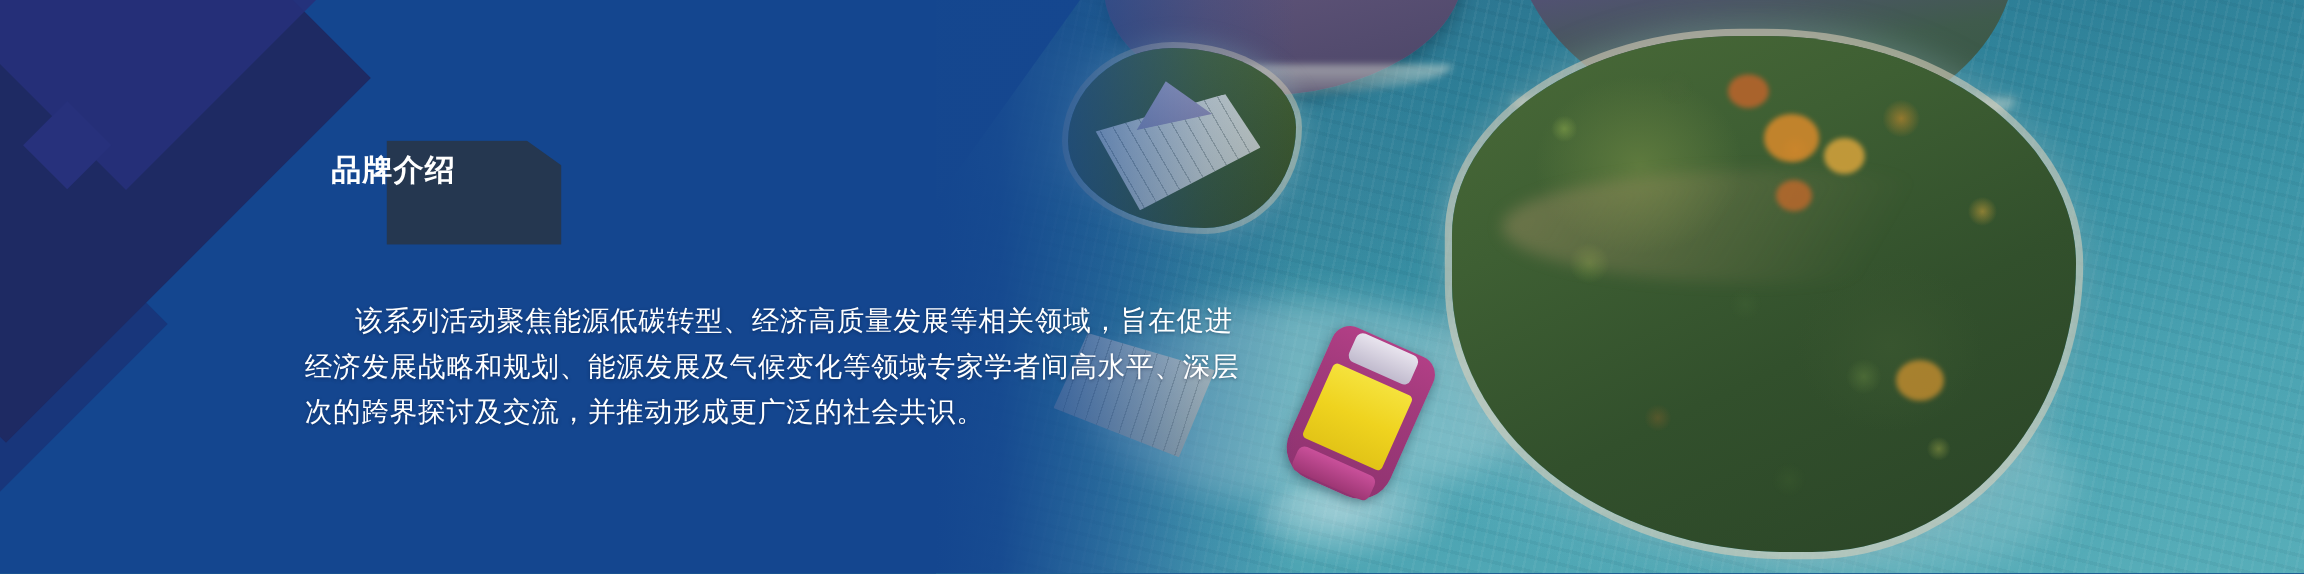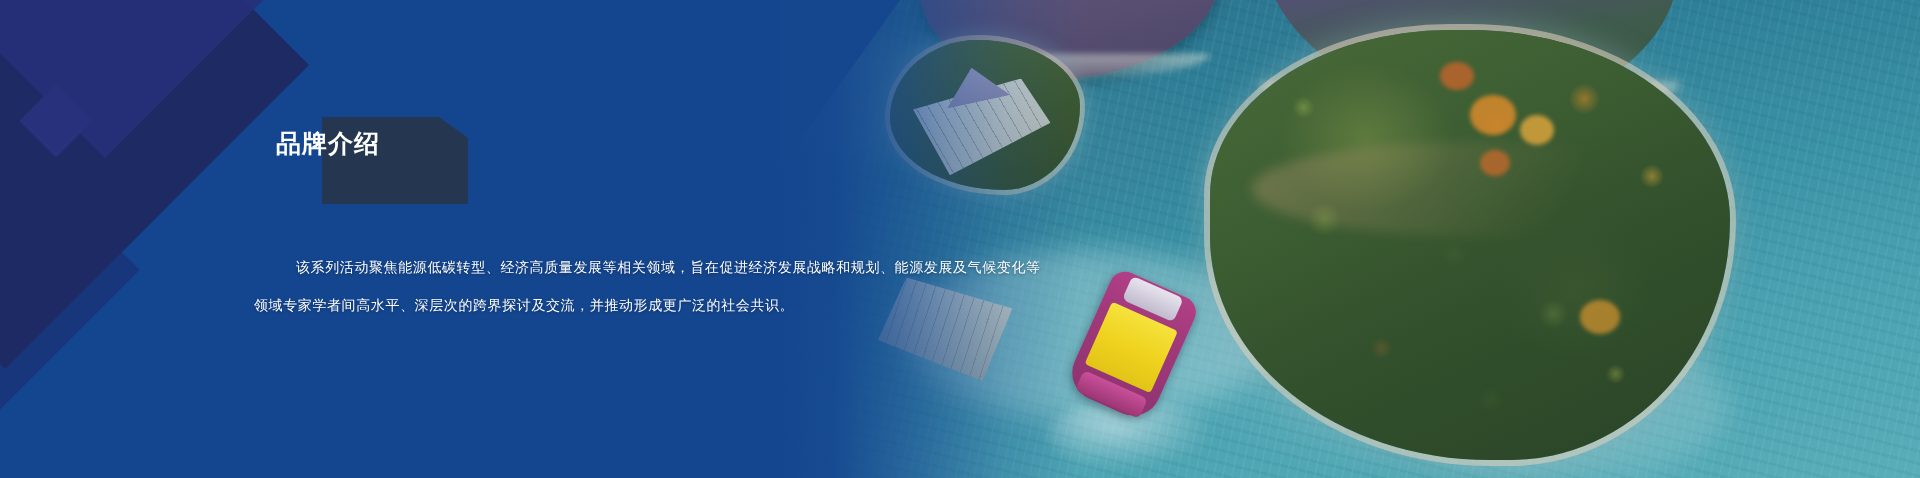--- a/index.html
+++ b/index.html
@@ -194,21 +194,21 @@
     background:#26307a;transform:rotate(45deg);opacity:.9;
   }
   .deco-3{
     left:30px;top:95px;width:52px;height:52px;
     background:#27317c;transform:rotate(45deg);
   }
   .deco-4{
     left:-150px;top:150px;width:240px;height:240px;
     background:#1b2a6b;transform:rotate(45deg);opacity:.55;
   }
-  .chip-wrap{position:absolute;left:250px;top:117px;width:218px;height:87px;}
+  .chip-wrap{position:absolute;left:250px;top:117px;width:218px;height:87px;font-family:Liberation Serif, serif;}
   .chip-box{
     position:absolute;left:72px;top:0;width:146px;height:87px;
     background:#253750;
     clip-path:polygon(0 0, 80% 0, 100% 24%, 100% 100%, 0 100%);
   }
   .chip-title{
     position:absolute;left:0;top:6px;width:218px;
     text-align:left;padding-left:26px;box-sizing:border-box;
     color:#ffffff;font-size:25px;font-weight:bold;letter-spacing:1px;
     line-height:40px;white-space:nowrap;
@@ -216,21 +216,21 @@
   .chip-sub{
     position:absolute;left:0;top:44px;width:218px;
     text-align:left;padding-left:84px;box-sizing:border-box;
     color:#c9cdd4;font-size:14px;letter-spacing:2.4px;
     line-height:22px;white-space:nowrap;
   }
 
   
   .body-text{
     position:absolute;left:254px;top:248px;width:790px;
-    color:#ffffff;font-size:14px;line-height:38px;
+    color:#ffffff;font-size:23px;line-height:38px;
     text-indent:42px;letter-spacing:.6px;
     text-shadow:0 1px 3px rgba(0,20,50,.45);
   }
 </style>
 </head>
 <body>
 
 <div class="stage">
 
   <div class="photo">

